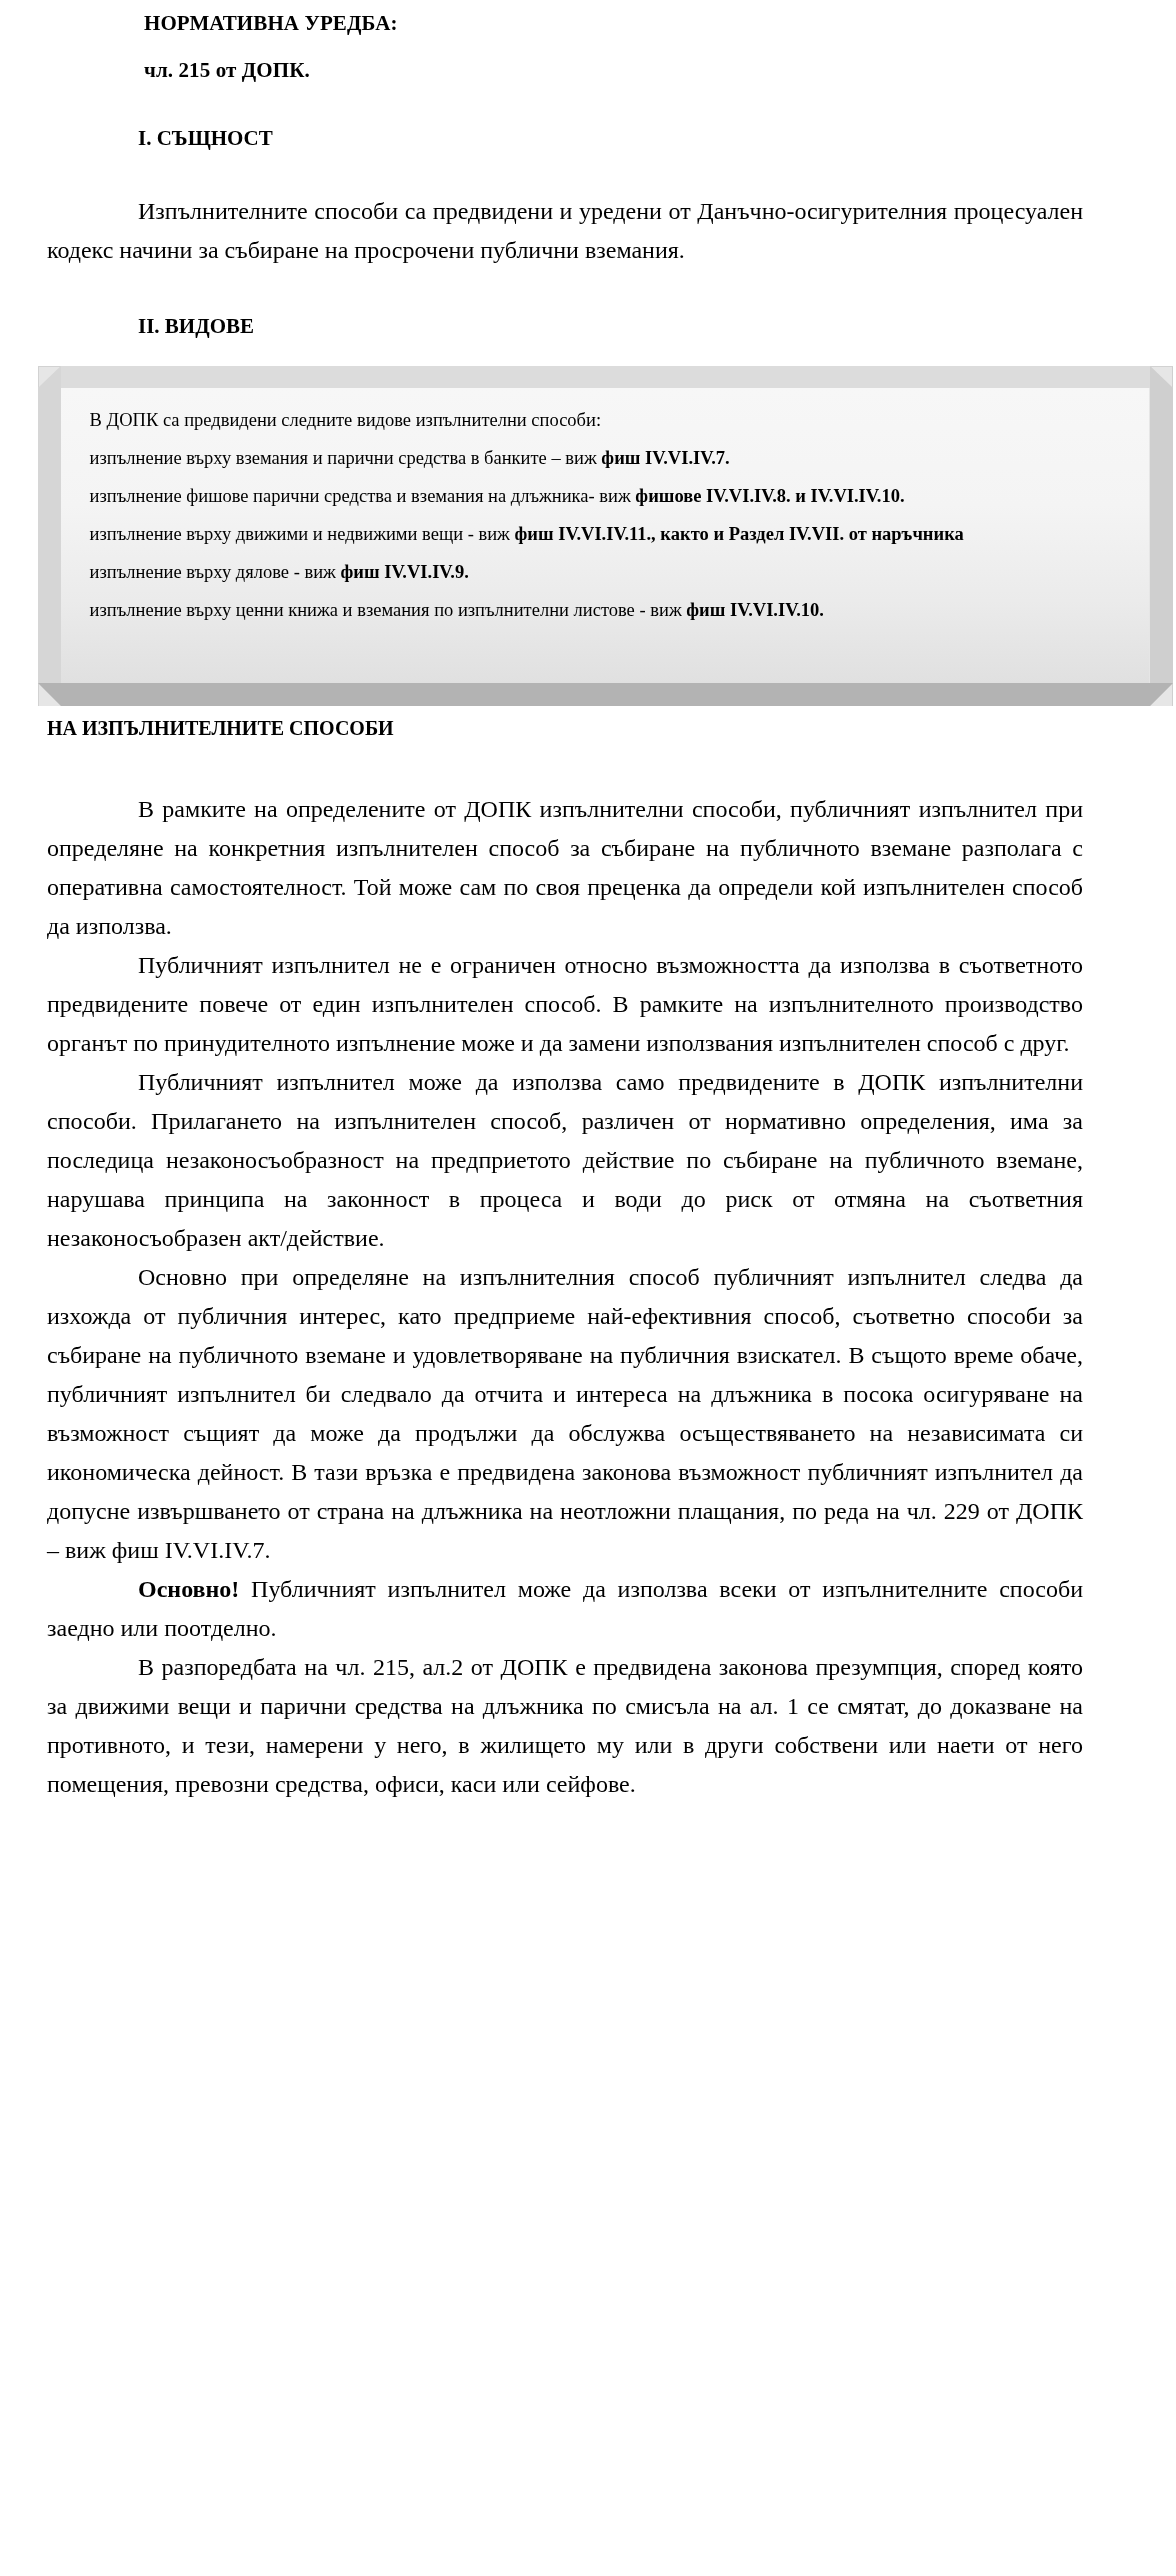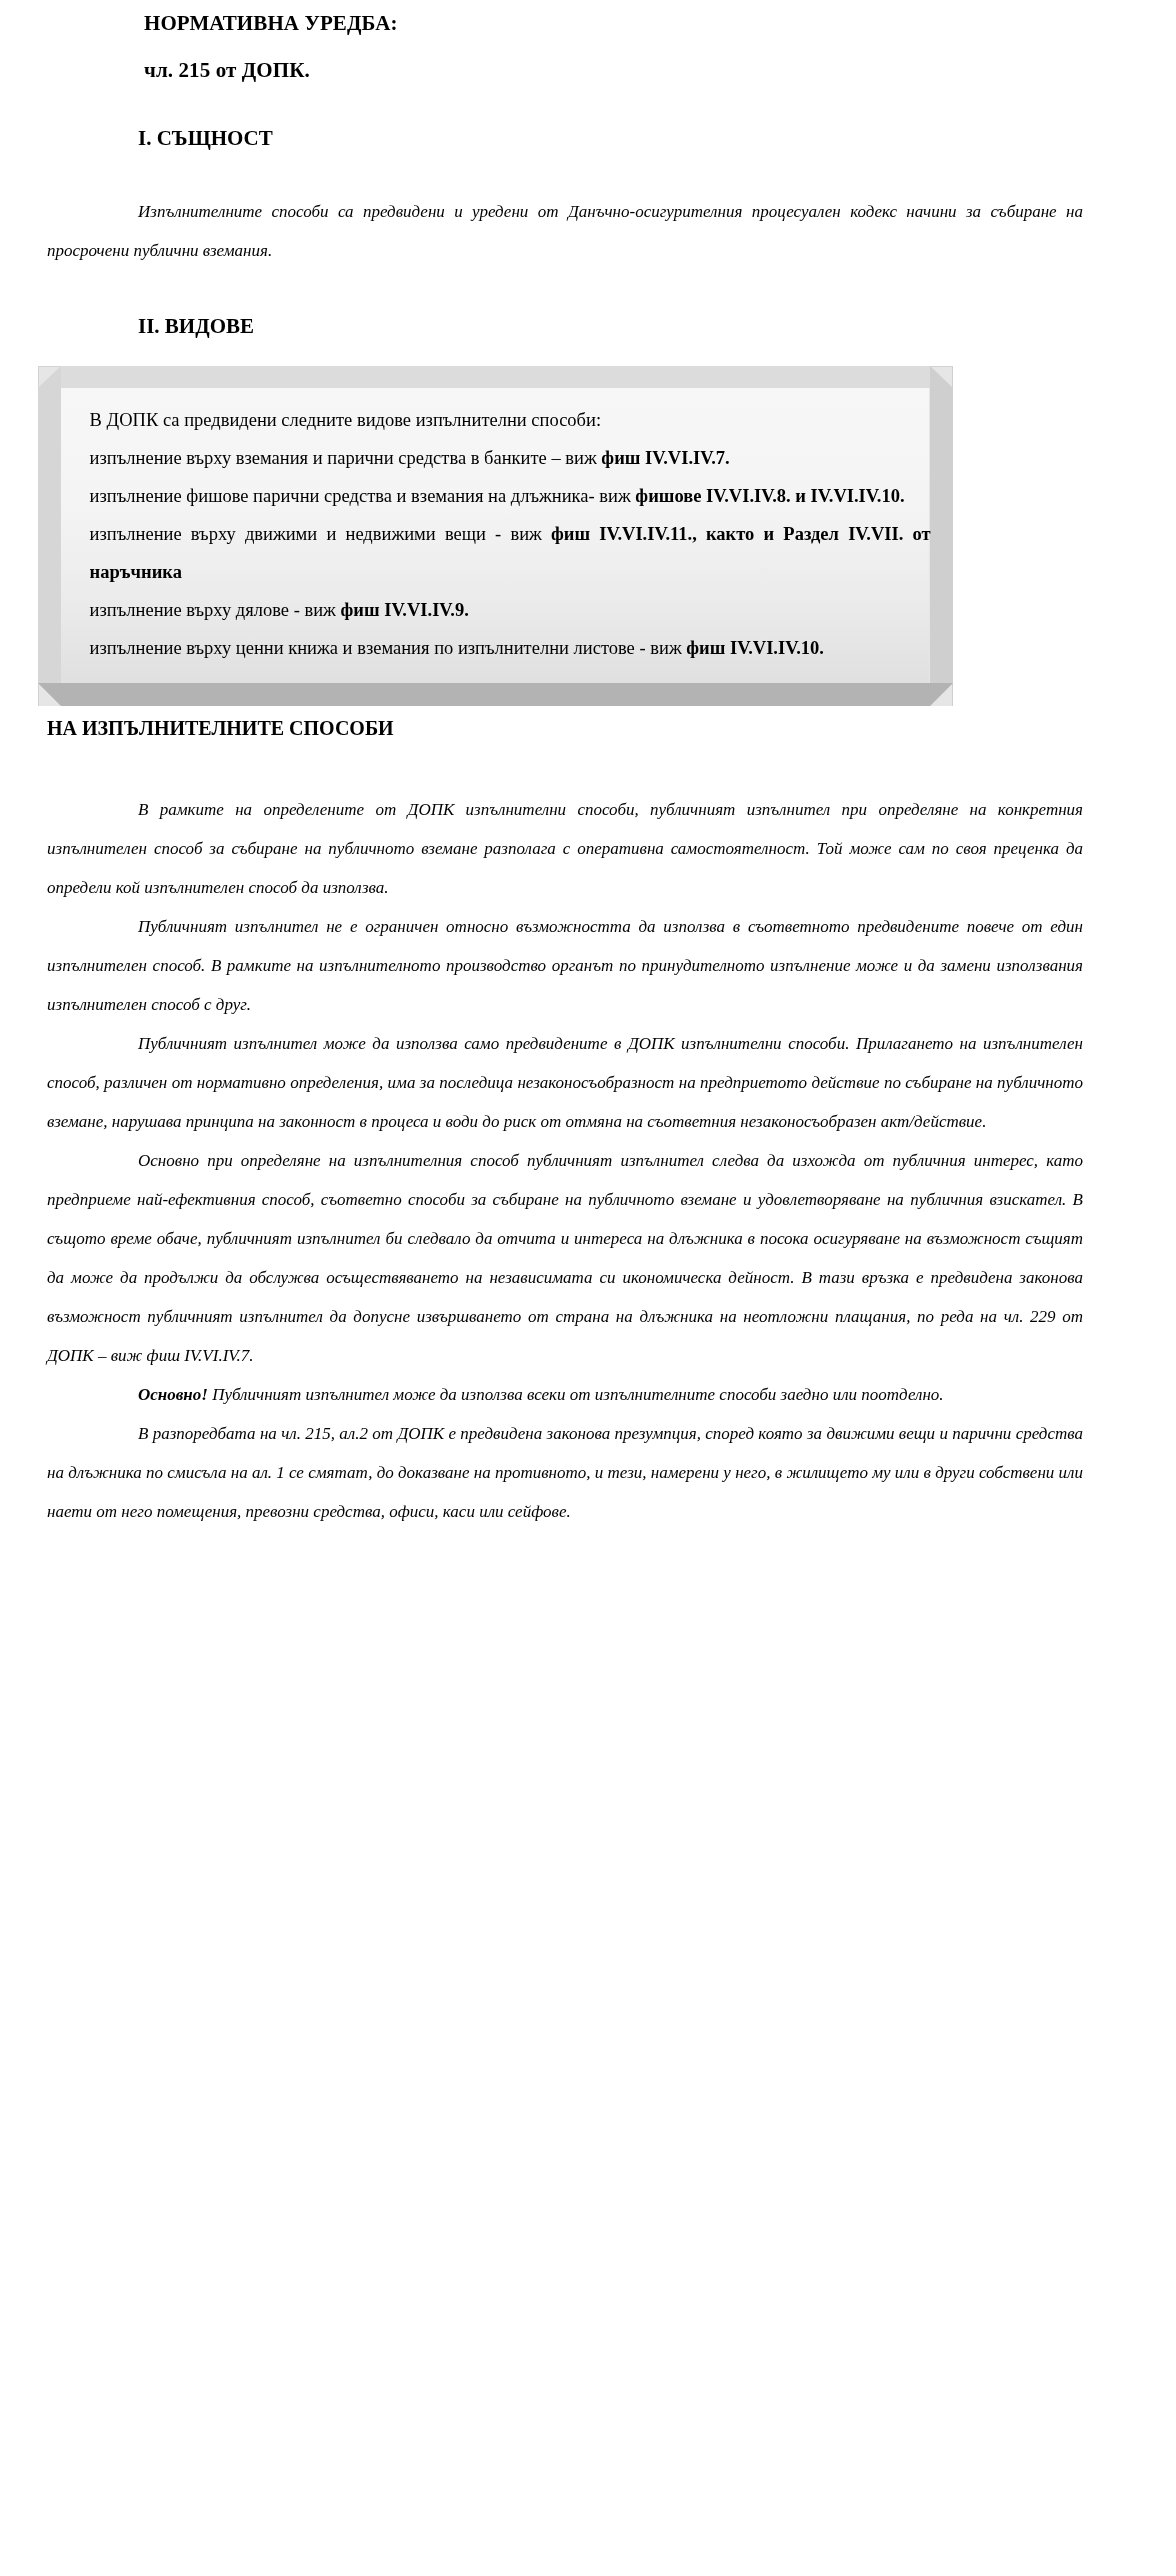--- a/index.html
+++ b/index.html
@@ -33,35 +33,34 @@
     font-weight:bold;
     font-size:21px;
     margin:0;
     padding-left:91px;
   }
   .sec-head.sushtnost { padding-top:39px; }
   .sec-head.vidove { padding-top:44px; }
 
   
   p.body {
-    font-size:17px;
+    font-size:24px;
     line-height:39px;
     margin:0;
     text-align:justify;
     text-indent:91px;
     text-justify:inter-word;
-    font-style:italic;
   }
   p.body.first-after-head { margin-top:41px; }
   .nb { font-weight:bold; }
 
   
   .box3d-wrap {
     position:relative;
-    width:915px;
+    width:1135px;
     height:340px;
     margin:27px 0 0 -9.4px;
   }
   .box3d {
     position:absolute;
     inset:0;
     background:#e6e6e6;
     border-top:0.8px solid #d2d2d2;
     border-left:0.8px solid #d2d2d2;
     border-right:0.8px solid #cfcfcf;

